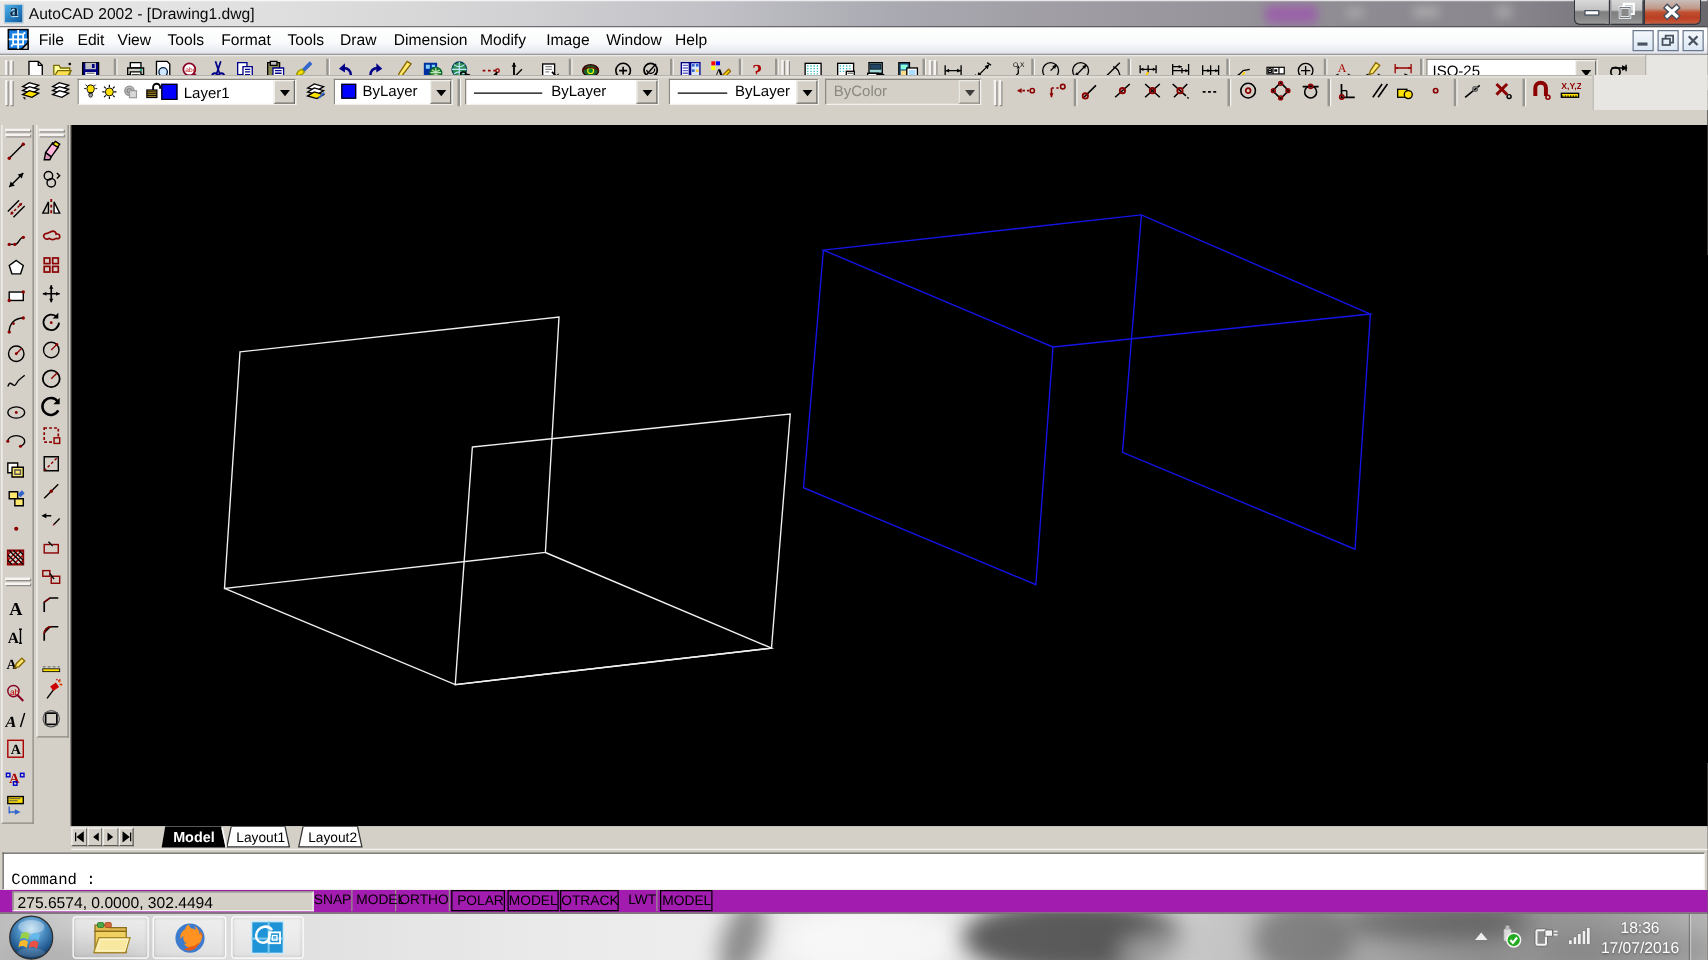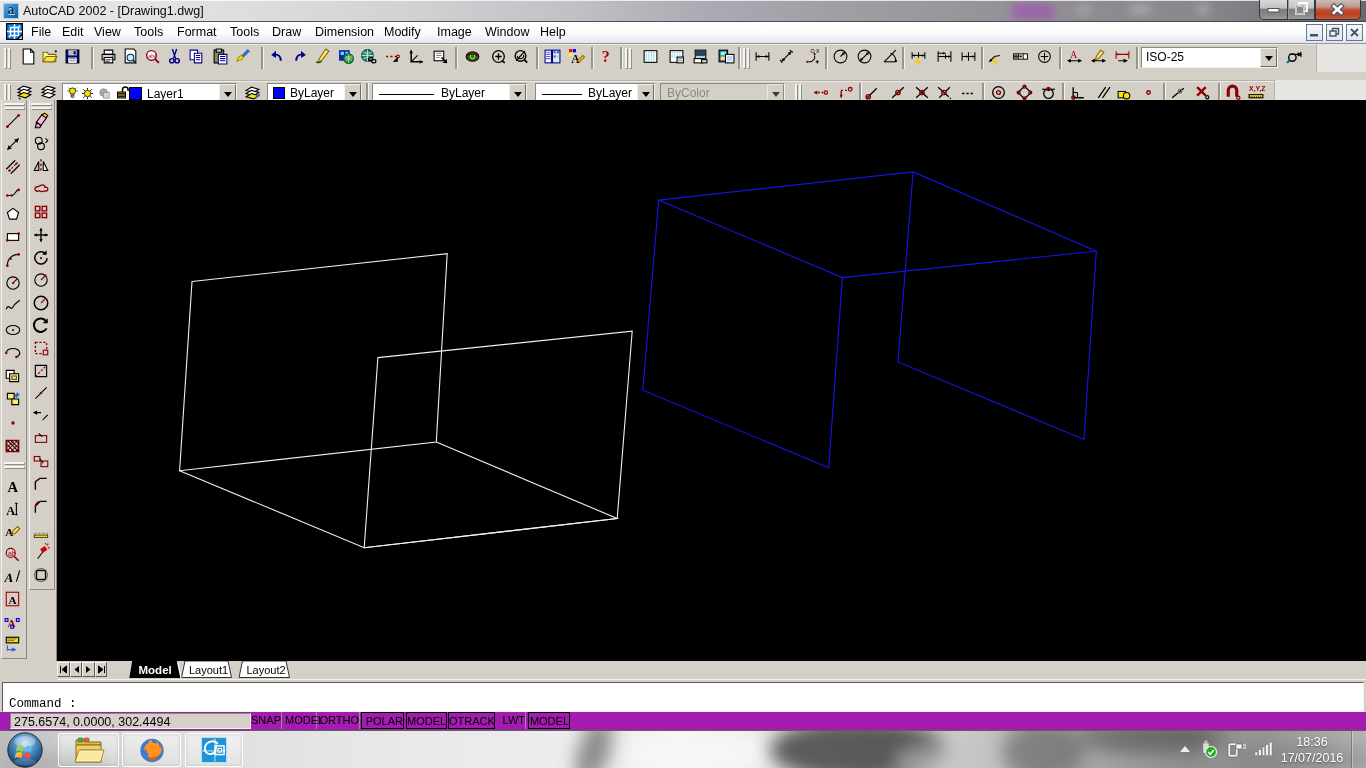--- a/index.html
+++ b/index.html
@@ -27,21 +27,21 @@
 #menubar { position:absolute; left:0; top:22px; width:1366px; height:22px;
   background:linear-gradient(#ffffff 0%,#fafbfc 55%,#e9ebf2 90%,#dde0ea 100%); border-bottom:1px solid #9a9a9a; }
 #menus { position:absolute; left:0; top:0; height:22px; font-size:12.5px; color:#000; }
 #menus div { position:absolute; top:3px; }
 #mdibtns { position:absolute; right:3px; top:2px; display:flex; gap:3px; }
 .mbtn { width:17px; height:17px; border:1px solid #68788c; background:linear-gradient(#f4f8fc,#dce8f4); position:relative; }
 
 
 .toolbar-row { position:absolute; left:0; width:1366px; height:28px; background:#d4d0c8; }
 #tb1 { top:44px; box-shadow:inset 0 1px 0 #eceae6; }
-#tb2 { top:80px; box-shadow:inset 0 1px 0 #b5b2ab, inset 0 2px 0 #eceae6; }
+#tb2 { top:60px; box-shadow:inset 0 1px 0 #b5b2ab, inset 0 2px 0 #eceae6; }
 .grip { position:absolute; top:4px; width:8px; height:20px; }
 .grip:before { content:""; position:absolute; left:0; top:0; width:2px; height:20px; background:#f5f4f2; box-shadow:1px 1px 0 #8f8d88; }
 .grip:after { content:""; position:absolute; left:4px; top:0; width:2px; height:20px; background:#f5f4f2; box-shadow:1px 1px 0 #8f8d88; }
 .sep { position:absolute; top:3px; width:2px; height:22px; background:#979590; box-shadow:1px 0 0 #f4f3f1; }
 .ticon { position:absolute; }
 
 .combo { position:absolute; top:3px; height:21px; background:#fff; border:1px solid #f2f1ee; border-color:#8a8881 #f2f1ee #f2f1ee #8a8881; font-size:12px; color:#000; }
 .combo .arrowbtn { position:absolute; right:0px; top:0px; bottom:0px; width:17px; background:#d4d0c8; border:1px solid; border-color:#f2f1ee #6e6c67 #6e6c67 #f2f1ee; }
 .combo .arrowbtn:after { content:""; position:absolute; left:4px; top:7px; border:4px solid transparent; border-top:5px solid #000; }
 .combo.disabled { background:#d4d0c8; }

